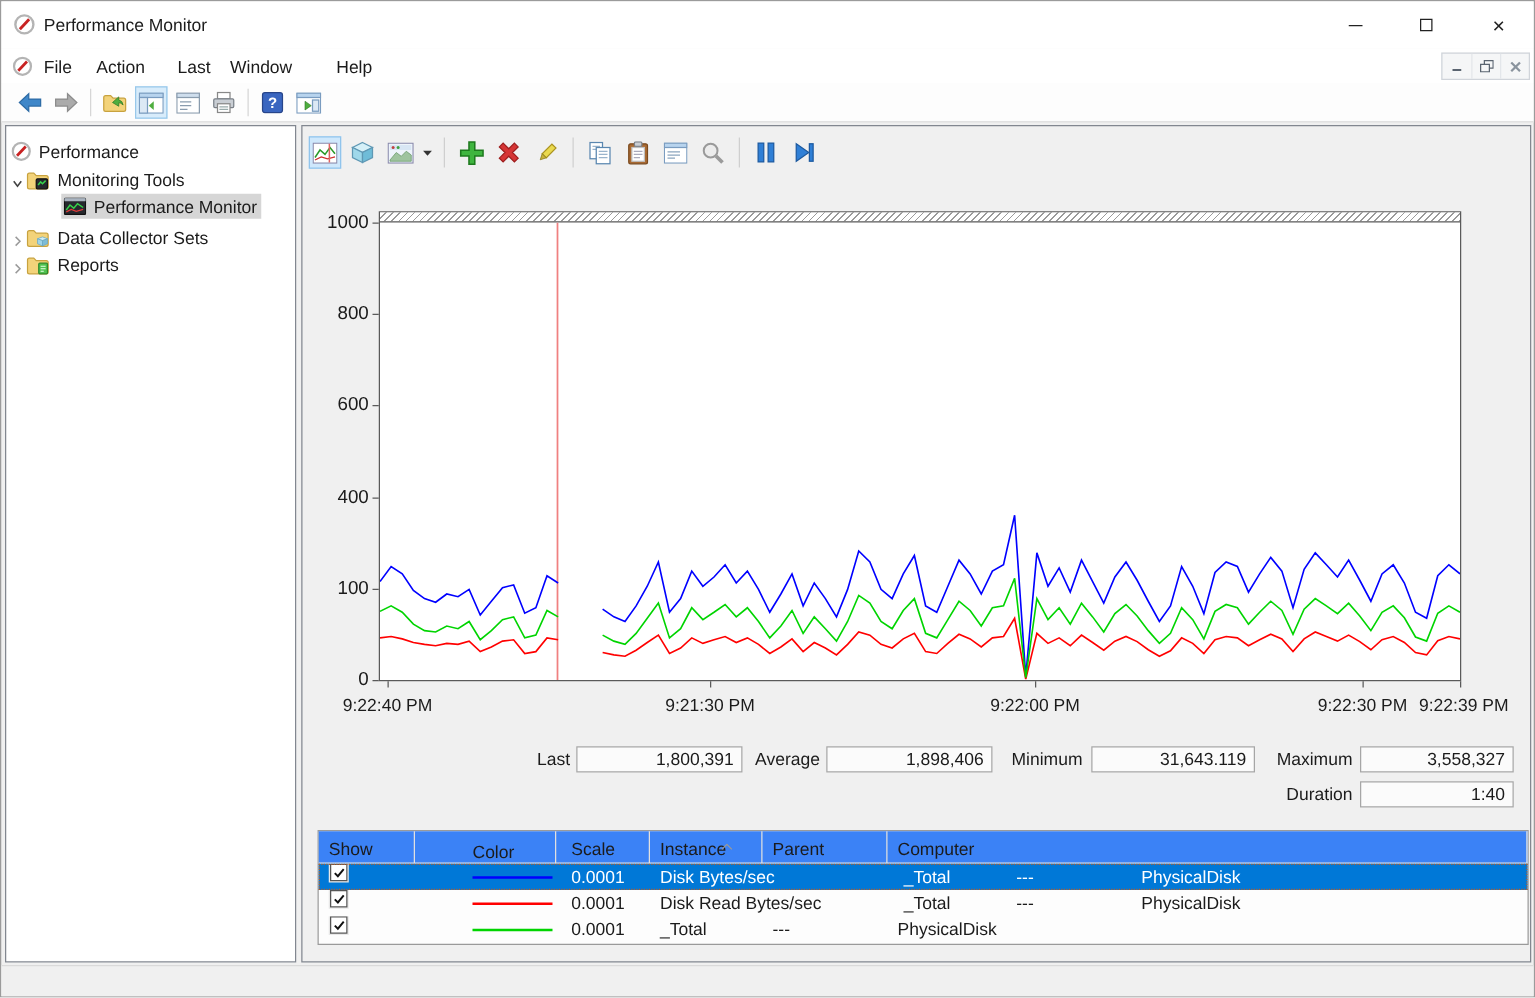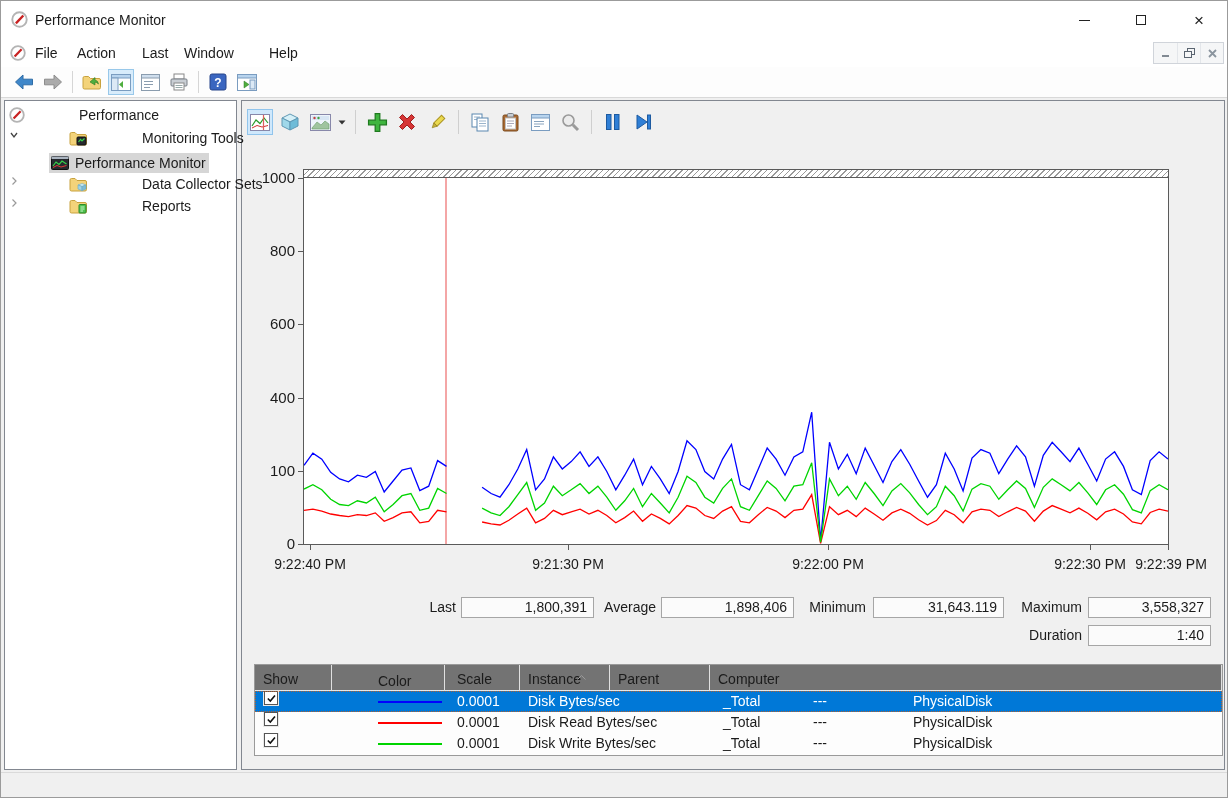--- a/index.html
+++ b/index.html
@@ -29,21 +29,21 @@
   .tbtn { width:26px; height:26px; display:flex; align-items:center; justify-content:center; margin-right:3px; }
   .tbtn.active { background:#d8ecfb; border:1px solid #98c8ea; }
   .tsep { width:1px; height:22px; background:#d6d6d6; margin:0 6px 0 3px; }
 
   
   .left-pane { position:absolute; left:3px; top:99px; width:233px; height:670px; background:#fff; border:1px solid #828790; }
   .right-pane { position:absolute; left:240px; top:99px; width:984px; height:670px; background:#f0f0f0; border:1px solid #828790; }
   .statusbar { position:absolute; left:0; top:771px; width:100%; height:27px; background:#f0f0f0; border-top:1px solid #dadada; }
 
   
-  .tree-row { position:absolute; height:22px; display:flex; align-items:flex-start; font-size:14px; white-space:nowrap;gap:48px; }
+  .tree-row { position:absolute; height:22px; display:flex; align-items:flex-end; font-size:14px; white-space:nowrap; }
   .tree-row .chev { width:14px; display:flex; justify-content:center; }
   .tree-row .ticon { margin-right:6px; display:flex; }
   .tree-sel { background:#d6d6d6; padding:0 3px 0 2px; display:flex; align-items:center; height:20px; }
 
   
   .gtoolbar { position:absolute; left:246px; top:105px; height:32px; display:flex; align-items:center; }
   .gbtn { width:26px; height:26px; display:flex; align-items:center; justify-content:center; margin-right:4px; }
   .gbtn.active { background:#cfe8fc; border:1px solid #90c4ec; }
   .gsep { width:1px; height:24px; background:#cfcfcf; margin:0 8px 0 4px; }
   .gcaret { width:10px; height:26px; display:flex; align-items:center; justify-content:center; margin-right:4px; }
@@ -57,21 +57,21 @@
   .ytick { position:absolute; left:297px; width:5px; height:0; border-top:1px solid #5a5a5a; }
   .xlab { position:absolute; top:555px; font-size:14px; transform:translateX(-50%); white-space:nowrap; }
   .xtick { position:absolute; top:544px; height:5px; width:0; border-left:1px solid #5a5a5a; }
 
   
   .stat-label { position:absolute; font-size:14px; text-align:right; height:21px; line-height:21px; }
   .stat-box { position:absolute; height:21px; line-height:19px; background:#fbfbfb; border:1px solid #a6a6a6; font-size:14px; text-align:right; padding-right:6px; }
 
   
   .ctable { position:absolute; left:253px; top:663px; width:969px; height:92px; background:#fdfdfd; border:1px solid #9a9a9a; font-size:14px; }
-  .thead { display:flex; height:26px; border-bottom:1px solid #e6e6e6; background:#737373; position:relative; }
+  .thead { display:flex; height:26px; border-bottom:1px solid #e6e6e6; background:#3b82f6; position:relative; }
   .th { padding:6px 0 0 8px; border-right:1px solid #e0e0e0; height:26px; overflow:hidden; }
   .trow { display:flex; height:21px; align-items:center; position:relative; }
   .trow.sel { background:#0078d7; color:#fff; outline:1px dotted #b06030; outline-offset:-1px; }
   .tc { padding-left:8px; overflow:hidden; white-space:nowrap; height:21px; line-height:21px; }
   .c-show { width:77px; } .c-color { width:75px; display:flex; align-items:center;margin-left:38px; }
   .c-scale { width:75px; padding-left:12px; } .c-counter { width:195px; }
   .c-instance { width:90px; } .c-parent { width:100px; } .c-object { width:195px; } .c-computer { flex:1; }
   .cb { width:14px; height:14px; background:#fff; border:1px solid #555; box-shadow:0 0 0 1px #e8e8e8; display:flex; align-items:center; justify-content:center; margin-left:1px; }
   .cb svg { width:11px; height:11px; }
   .cline { display:block; width:64px; height:2px; }
@@ -471,21 +471,20 @@
             <span class="cb">
               <svg viewBox="0 0 12 12">
                 <path d="M2 6 L4.7 8.7 L9.8 2.6" stroke="#111" stroke-width="1.7" fill="none"></path>
               </svg>
             </span>
           </div>
           <div class="tc c-color">
             <span class="cline" style="background:#00d400"></span>
           </div>
           <div class="tc c-scale">0.0001</div>
-          <div class="tc c-counter">Disk Write Bytes/sec</div>
           <div class="tc c-instance">_Total</div>
           <div class="tc c-parent">---</div>
           <div class="tc c-object">PhysicalDisk</div>
           <div class="tc c-computer"></div>
         </div>
       </div>
   </div>
 
 </div>
 

